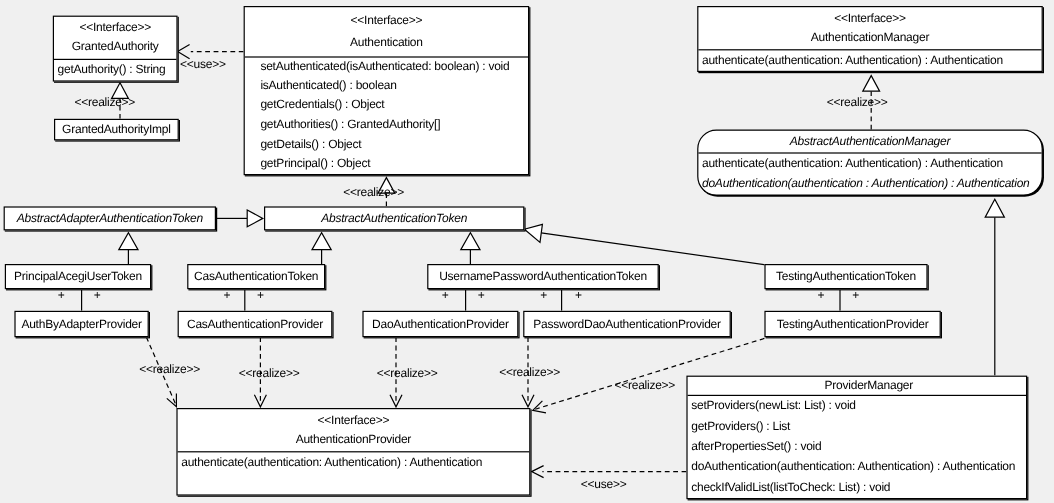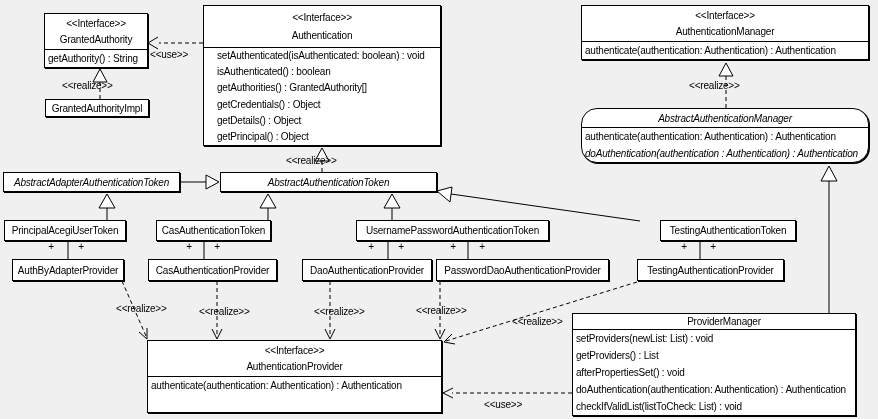--- a/index.html
+++ b/index.html
@@ -130,22 +130,22 @@
   </div>
 
   <div class="cls" style="left:203px; top:5px; width:238px; height:141px;">
     <div class="hdr" style="height:41px;">
       <div>&lt;&lt;Interface&gt;&gt;</div>
       <div>Authentication</div>
     </div>
     <div class="methods mh162">
       <div class="m">setAuthenticated(isAuthenticated: boolean) : void</div>
       <div class="m">isAuthenticated() : boolean</div>
+      <div class="m">getCredentials() : Object</div>
       <div class="m">getAuthorities() : GrantedAuthority[]</div>
-      <div class="m">getCredentials() : Object</div>
       <div class="m">getDetails() : Object</div>
       <div class="m">getPrincipal() : Object</div>
     </div>
   </div>
 
   <div class="cls" style="left:581px; top:5px; width:288px; height:55px;">
     <div class="hdr" style="height:35px;">
       <div>&lt;&lt;Interface&gt;&gt;</div>
       <div>AuthenticationManager</div>
     </div>
@@ -174,21 +174,21 @@
 
   <div class="cls single" style="left:4px; top:220px; width:122px; height:21px;">
     <span>PrincipalAcegiUserToken</span>
   </div>
   <div class="cls single" style="left:156px; top:220px; width:115px; height:21px;">
     <span>CasAuthenticationToken</span>
   </div>
   <div class="cls single" style="left:356px; top:220px; width:193px; height:21px;">
     <span>UsernamePasswordAuthenticationToken</span>
   </div>
-  <div class="cls single" style="left:660px; top:220px; width:136px; height:21px;">
+  <div class="cls single" style="left:637px; top:220px; width:136px; height:21px;">
     <span>TestingAuthenticationToken</span>
   </div>
 
   <div class="cls single" style="left:12px; top:259px; width:112px; height:22px;">
     <span>AuthByAdapterProvider</span>
   </div>
   <div class="cls single" style="left:148px; top:259px; width:129px; height:22px;">
     <span>CasAuthenticationProvider</span>
   </div>
   <div class="cls single" style="left:302px; top:259px; width:130px; height:22px;">

